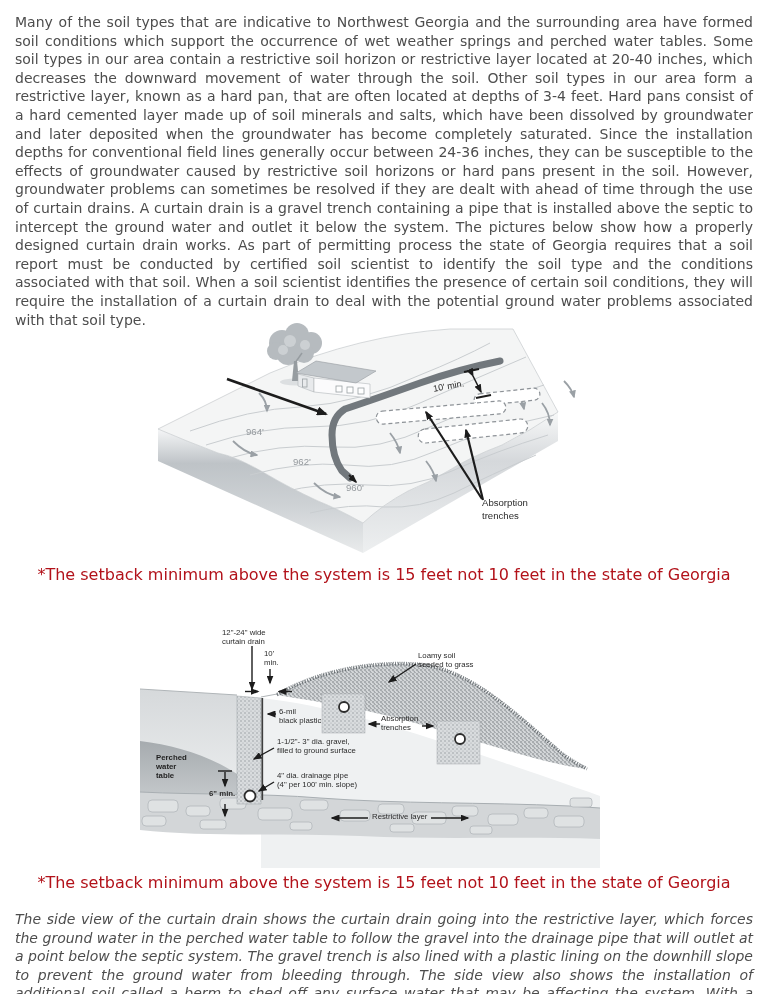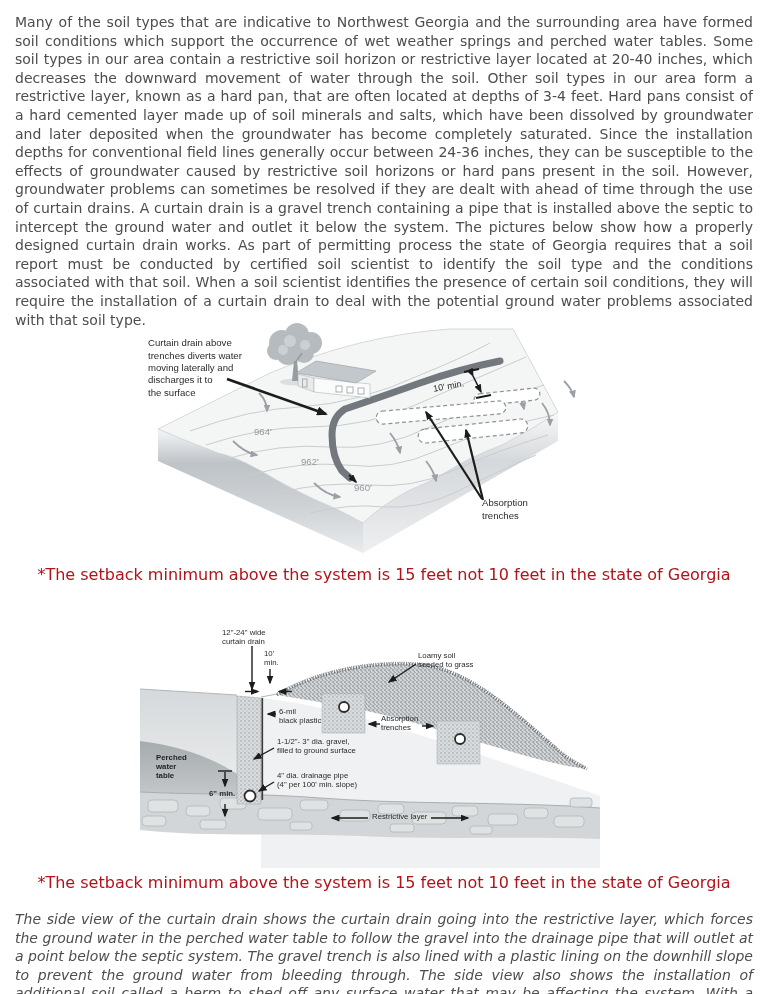--- a/index.html
+++ b/index.html
@@ -12,21 +12,21 @@
   .note.second{margin-top:7px;}
   .closing{margin-top:20px;font-style:italic;}
   figure{padding:0;}
   .fig-top{position:relative;width:460px;height:238px;margin:-6px 0 0 130px;}
   .fig-side{position:relative;width:460px;height:240px;margin:46px 0 0 140px;}
   .fig-top svg,.fig-side svg{position:absolute;left:0;top:0;}
   .dlabel{position:absolute;font-family:"Liberation Sans","DejaVu Sans",sans-serif;
           color:#2b2b2b;white-space:pre-line;}
   .fig-top .dlabel{font-size:9.6px;line-height:12.4px;}
   .fig-side .dlabel{font-size:7.8px;line-height:9.2px;}
-  .contour-lbl{color:#94999d;font-size:9.5px;margin-left:8px;}
+  .contour-lbl{color:#94999d;font-size:9.5px;}
   .rot{transform:rotate(-10deg);}
   .bold{font-weight:bold;}
 </style>
 </head>
 <body>
 
 <div class="page">
 
   <p class="body-text">Many of the soil types that are indicative to Northwest Georgia and the surrounding area have formed soil conditions which support the occurrence of wet weather springs and perched water tables.  Some soil types in our area contain a restrictive soil horizon or restrictive layer located at 20-40 inches, which decreases the downward movement of water through the soil.  Other soil types in our area form a restrictive layer, known as a hard pan, that are often located at depths of 3-4 feet.  Hard pans consist of a hard cemented layer made up of soil minerals and salts, which have been dissolved by groundwater and later deposited when the groundwater has become completely saturated.   Since the installation depths for conventional field lines generally occur between 24-36 inches, they can be susceptible to the effects of groundwater caused by restrictive soil horizons or hard pans present in the soil.  However, groundwater problems can sometimes be resolved if they are dealt with ahead of time through the use of curtain drains.  A curtain drain is a gravel trench containing a pipe that is installed above the septic to intercept the ground water and outlet it below the system.  The pictures below show how a properly designed curtain drain works.  As part of permitting process the state of Georgia requires that a soil report must be conducted by certified soil scientist to identify the soil type and the conditions associated with that soil.  When a soil scientist identifies the presence of certain soil conditions, they will require the installation of a curtain drain to deal with the potential ground water problems associated with that soil type.</p>
 
@@ -127,25 +127,20 @@
         <polygon points="168,51 184,55 184,69 168,63" fill="#e8eaec" stroke="#a5abaf" stroke-width="0.5"></polygon>
         <polygon points="184,55 240,61 240,75 184,69" fill="#fbfbfc" stroke="#a5abaf" stroke-width="0.5"></polygon>
         <polygon points="166,50 186,38 246,48 226,60" fill="#c3c8cc" stroke="#969ba0" stroke-width="0.6"></polygon>
         <rect x="172.5" y="56" width="4.5" height="8" fill="none" stroke="#9aa0a4" stroke-width="0.8"></rect>
         <rect x="206" y="63" width="6" height="6" fill="#ffffff" stroke="#9aa0a4" stroke-width="0.8"></rect>
         <rect x="217" y="64" width="6" height="6" fill="#ffffff" stroke="#9aa0a4" stroke-width="0.8"></rect>
         <rect x="228" y="65" width="6" height="6" fill="#ffffff" stroke="#9aa0a4" stroke-width="0.8"></rect>
       </g>
     </svg>
 
-    <div class="dlabel" style="left:18px;top:14px;width:112px;">Curtain drain above
-trenches diverts water
-moving laterally and
-discharges it to
-the surface</div>
     <div class="dlabel rot" style="left:303px;top:57px;font-size:9px;">10' min.</div>
     <div class="dlabel contour-lbl" style="left:116px;top:103px;">964'</div>
     <div class="dlabel contour-lbl" style="left:163px;top:133px;">962'</div>
     <div class="dlabel contour-lbl" style="left:216px;top:159px;">960'</div>
     <div class="dlabel" style="left:352px;top:174px;">Absorption
 trenches</div>
   </figure>
 
   <p class="note">*The setback minimum above the system is 15 feet not 10 feet in the state of Georgia</p>
 

